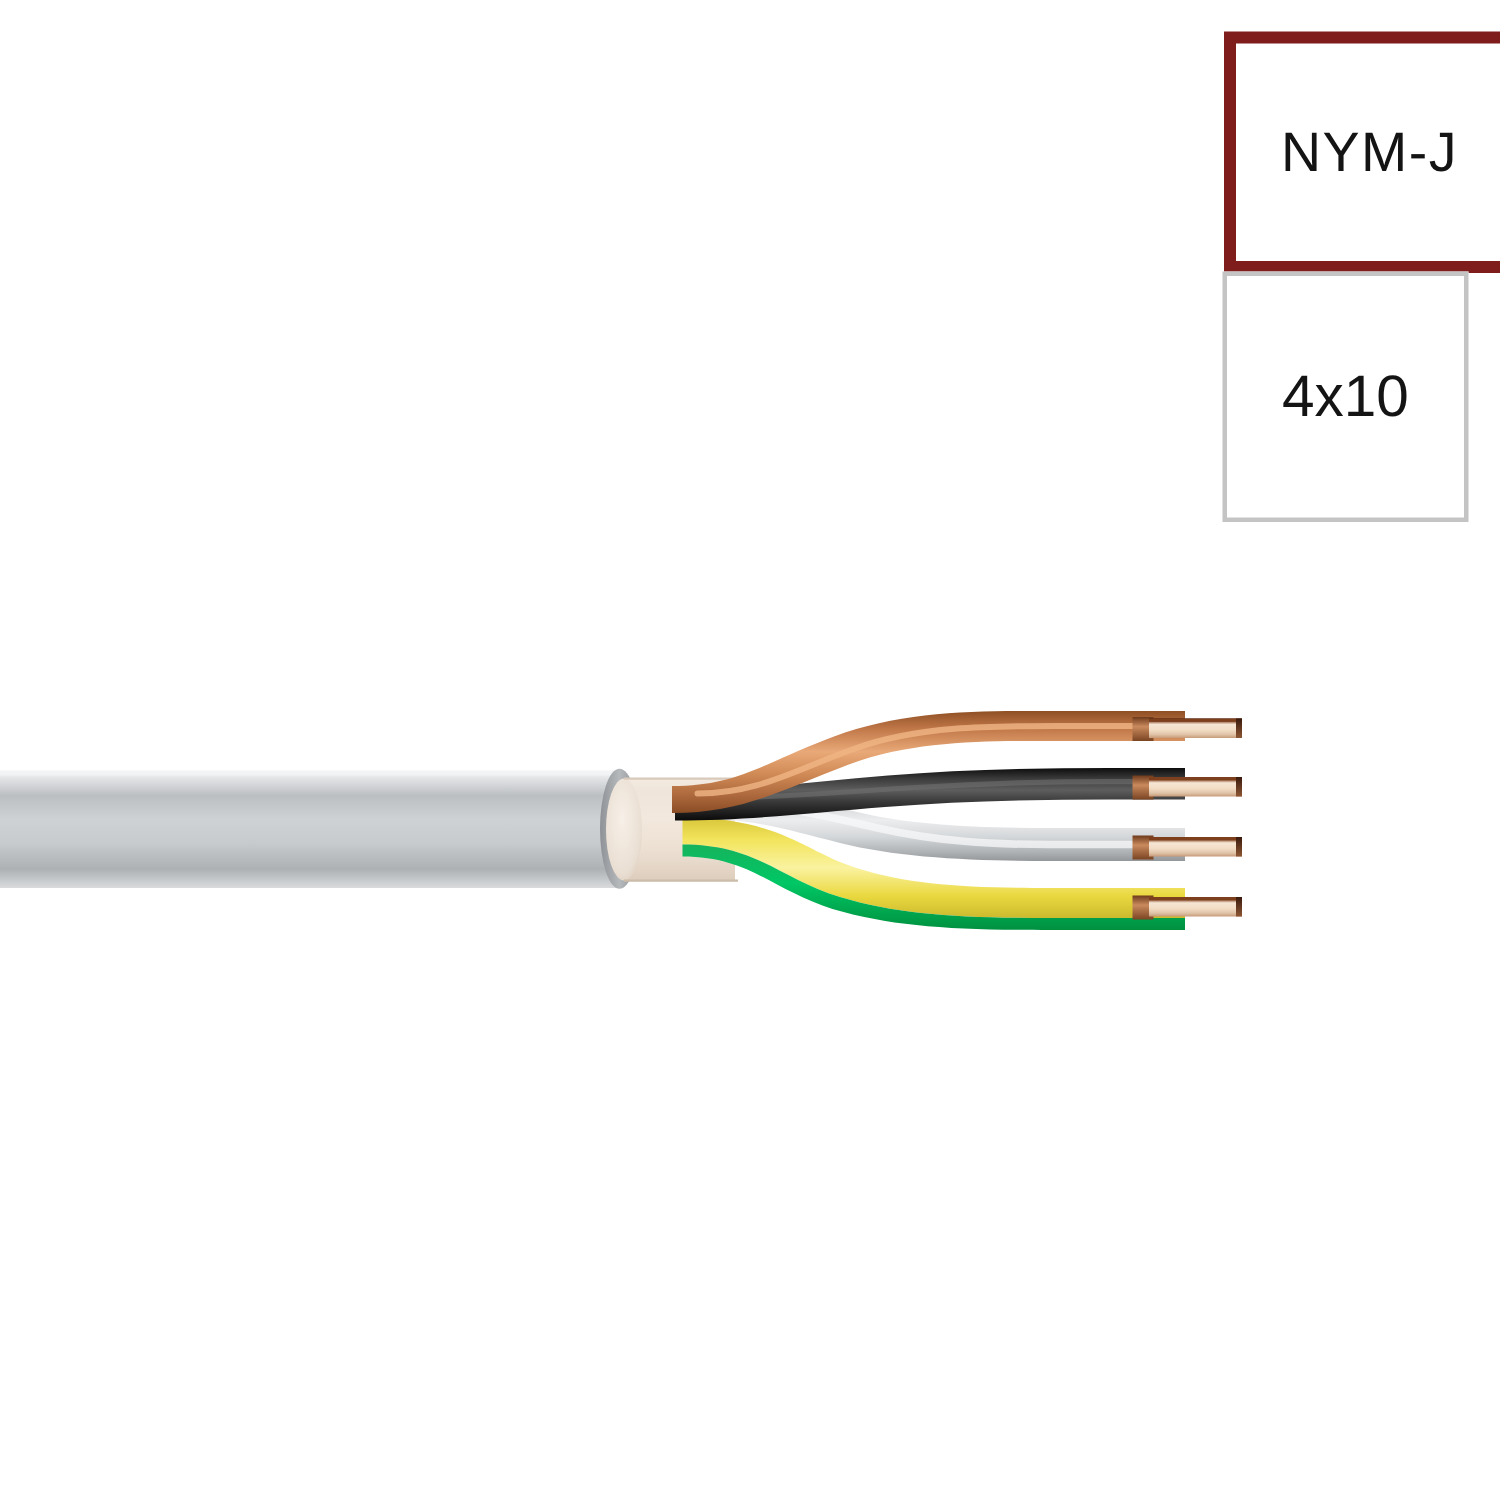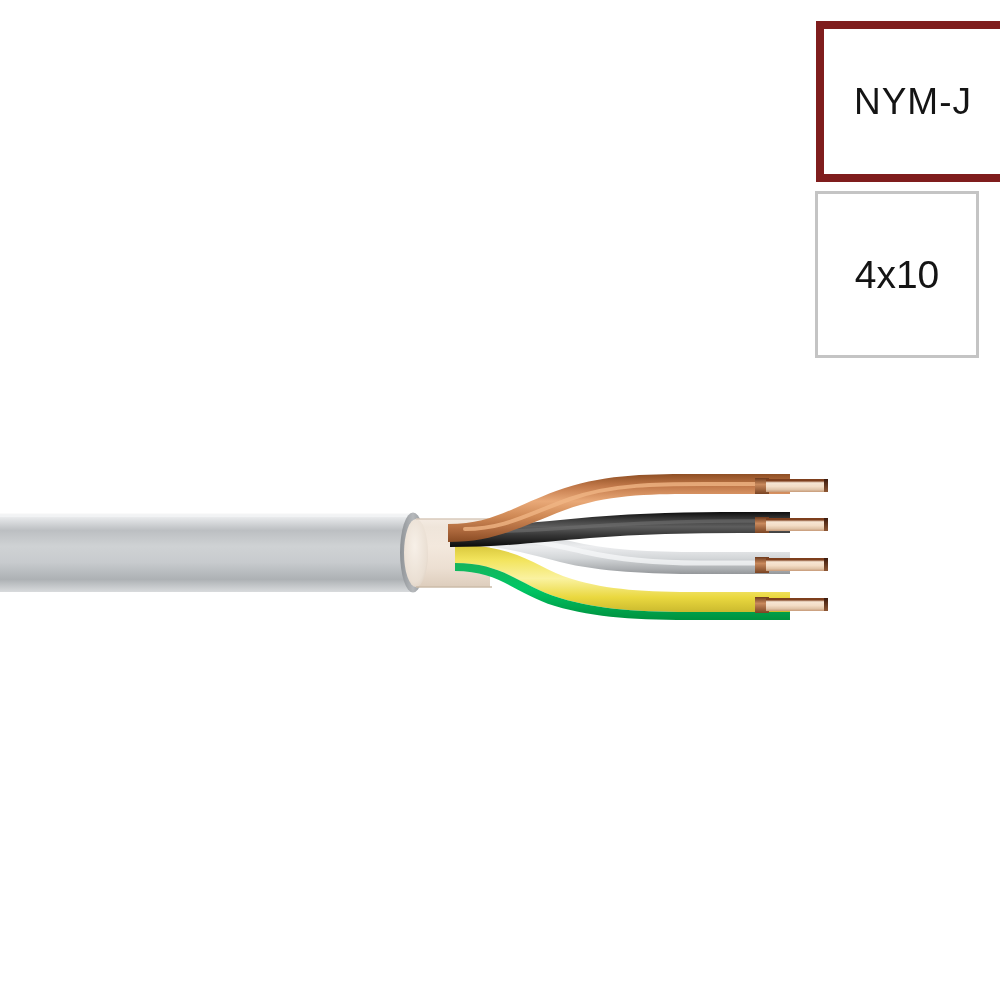--- a/index.html
+++ b/index.html
@@ -26,21 +26,21 @@
   }
   .badge-type {
     left: 816px;
     top: 21px;
     width: 194px;
     height: 161px;
     border: 8px solid #7f1d1d;
   }
   .badge-size {
     left: 815px;
-    top: 191px;
+    top: 181px;
     width: 164px;
     height: 167px;
     border: 3px solid #c4c4c4;
   }
   .badge-text {
     color: #141414;
     font-size: 37px;
     line-height: 1;
     font-weight: 400;
     letter-spacing: 1px;

